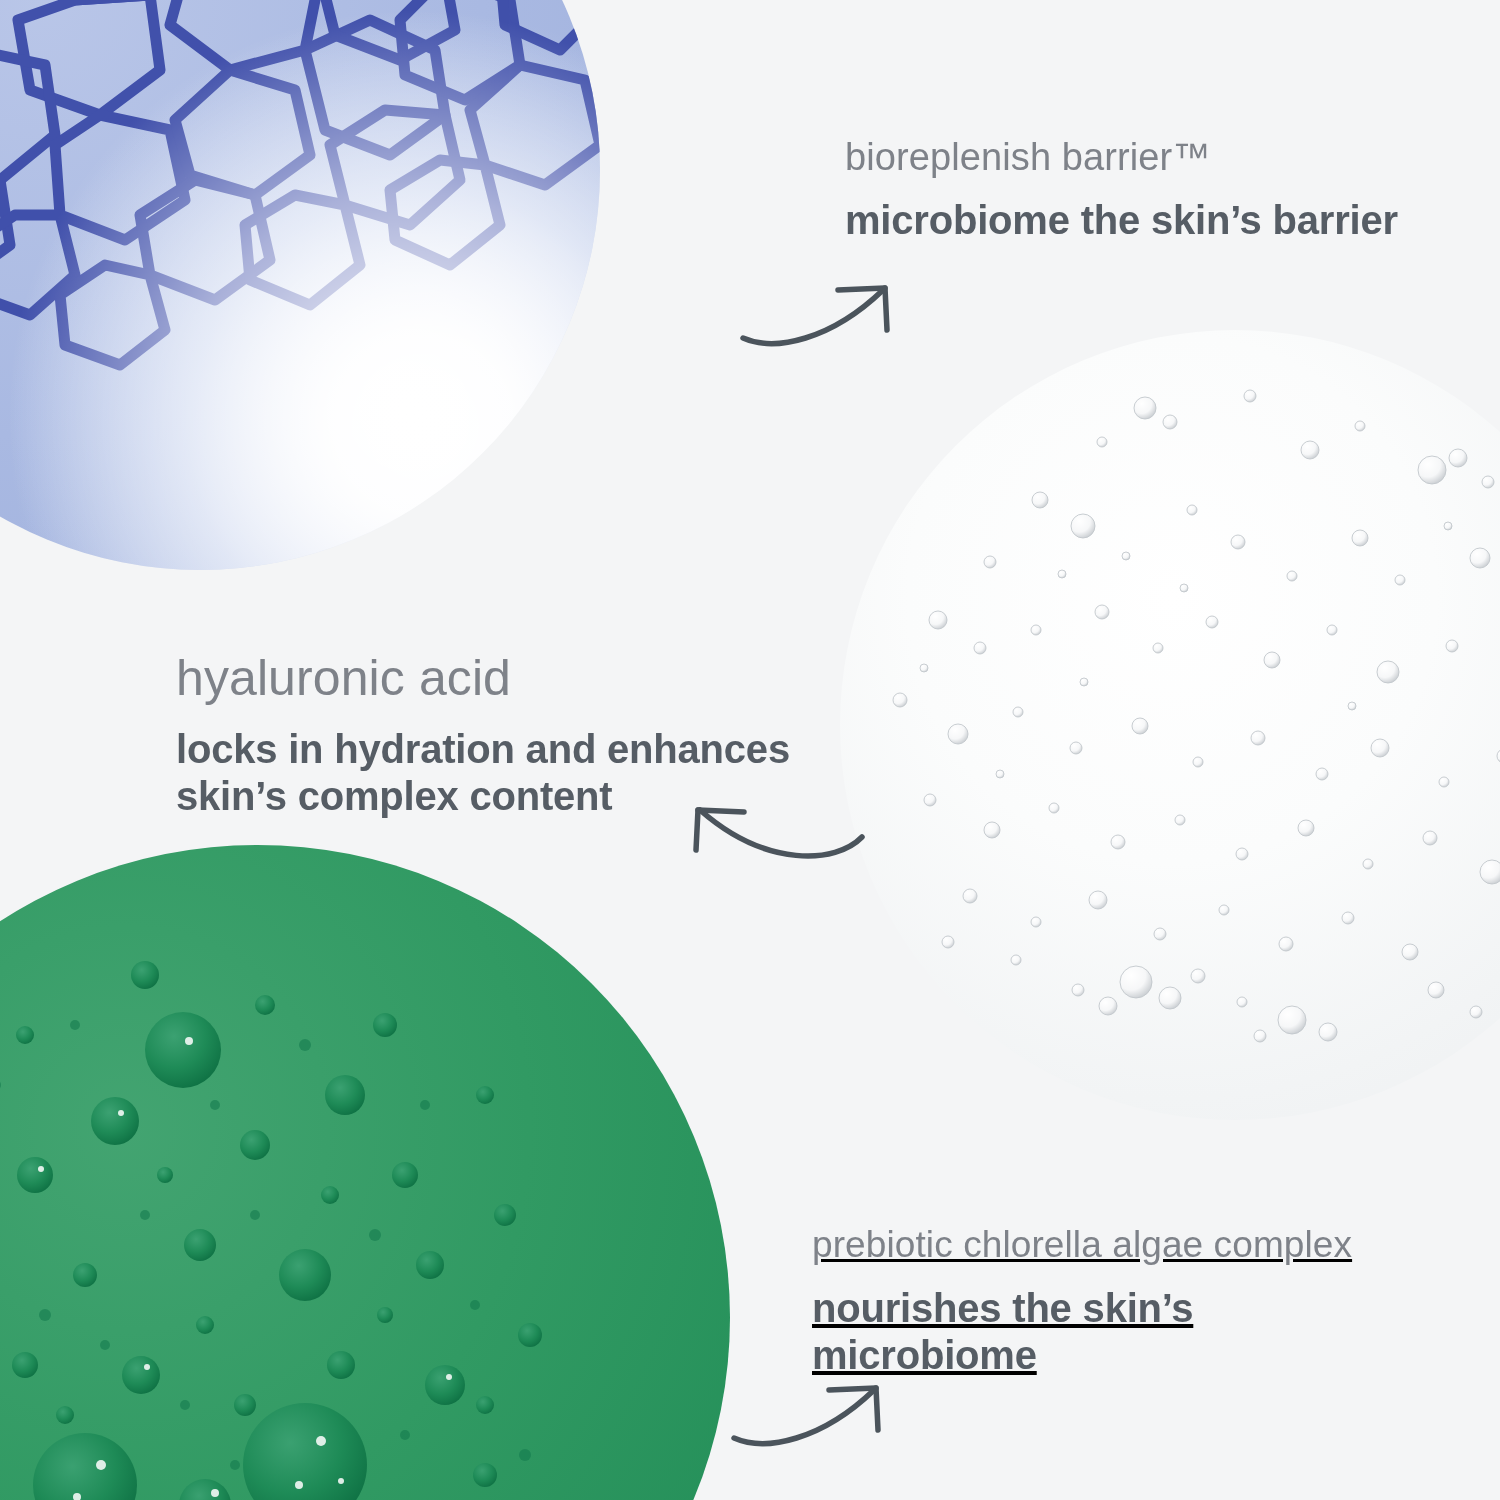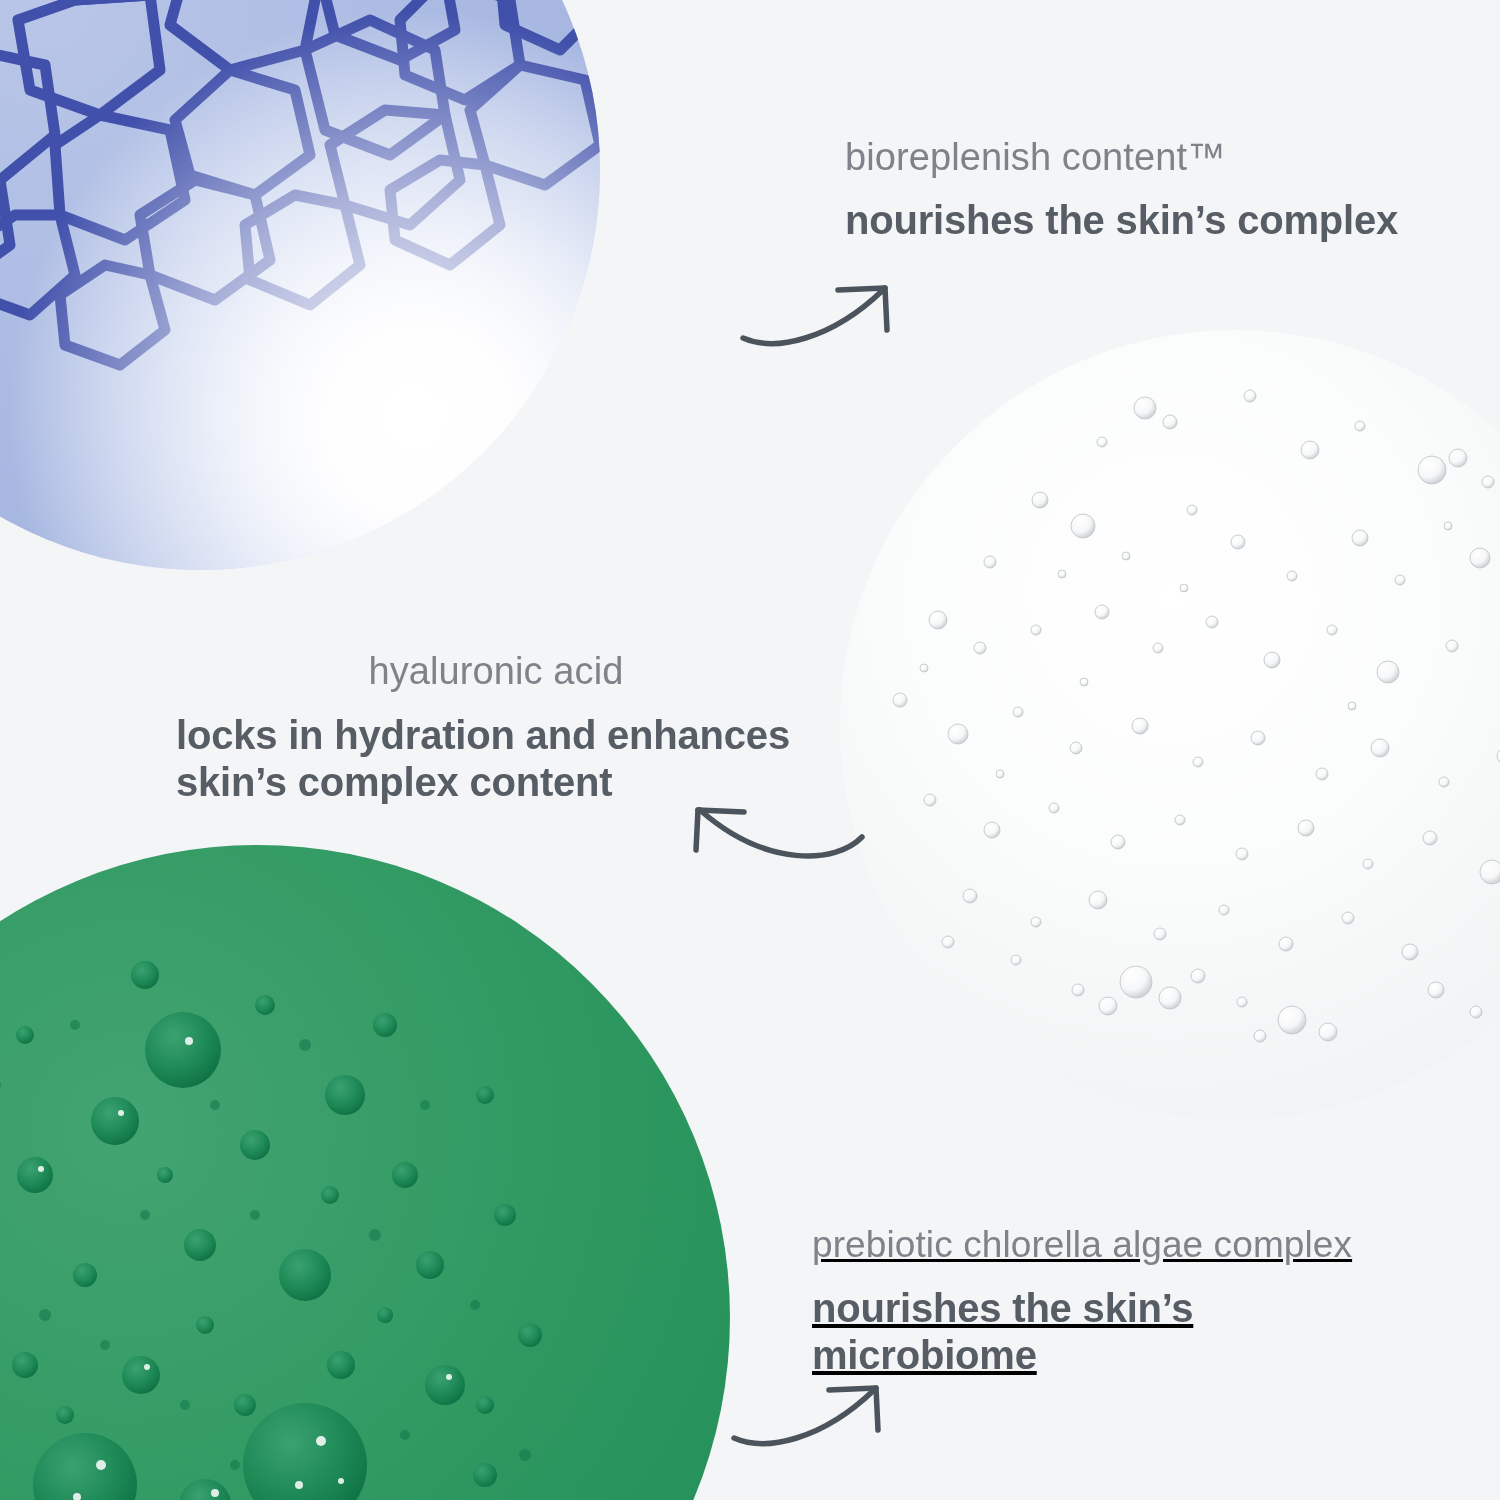--- a/index.html
+++ b/index.html
@@ -79,21 +79,21 @@
     font-weight: bold;
     line-height: 1.18;
     letter-spacing: -0.2px;
   }
 
   #callout-bioreplenish { left: 845px; top: 136px; }
   #callout-bioreplenish .kicker { font-size: 38px; }
   #callout-bioreplenish .claim { font-size: 40px; margin-top: 17px; white-space: nowrap; }
 
   #callout-hyaluronic { left: 176px; top: 650px; }
-  #callout-hyaluronic .kicker { font-size: 38px; text-align: center; }
+  #callout-hyaluronic .kicker { font-size: 50px; }
   #callout-hyaluronic .claim { font-size: 40px; margin-top: 18px; width: 640px; }
 
   #callout-chlorella { left: 812px; top: 1224px; text-decoration: underline; }
   #callout-chlorella .kicker { font-size: 37px; }
   #callout-chlorella .claim { font-size: 40px; margin-top: 18px; width: 430px; }
 
   
   .arrow { position: absolute; }
   #arrow-bioreplenish { left: 735px; top: 268px; width: 190px; height: 90px; }
   #arrow-hyaluronic  { left: 676px; top: 792px; width: 195px; height: 85px; }
@@ -356,22 +356,22 @@
           <circle cx="276" cy="842" r="3"></circle>
         <circle cx="106" cy="694" r="3"></circle>
           <circle cx="664" cy="532" r="3"></circle>
         <circle cx="362" cy="522" r="3"></circle>
           <circle cx="128" cy="494" r="3"></circle>
       </g>
     </svg>
   </div>
 
   <div class="callout" id="callout-bioreplenish">
-    <div class="kicker">bioreplenish content™</div>
-    <div class="claim">nourishes the skin’s complex</div>
+    <div class="kicker">bioreplenish barrier™</div>
+    <div class="claim">microbiome the skin’s barrier</div>
   </div>
 
   <div class="callout" id="callout-hyaluronic">
     <div class="kicker">hyaluronic acid</div>
     <div class="claim">locks in hydration and enhances skin’s complex content</div>
   </div>
 
   <div class="callout" id="callout-chlorella">
     <div class="kicker">prebiotic chlorella algae complex</div>
     <div class="claim">nourishes the skin’s microbiome</div>

